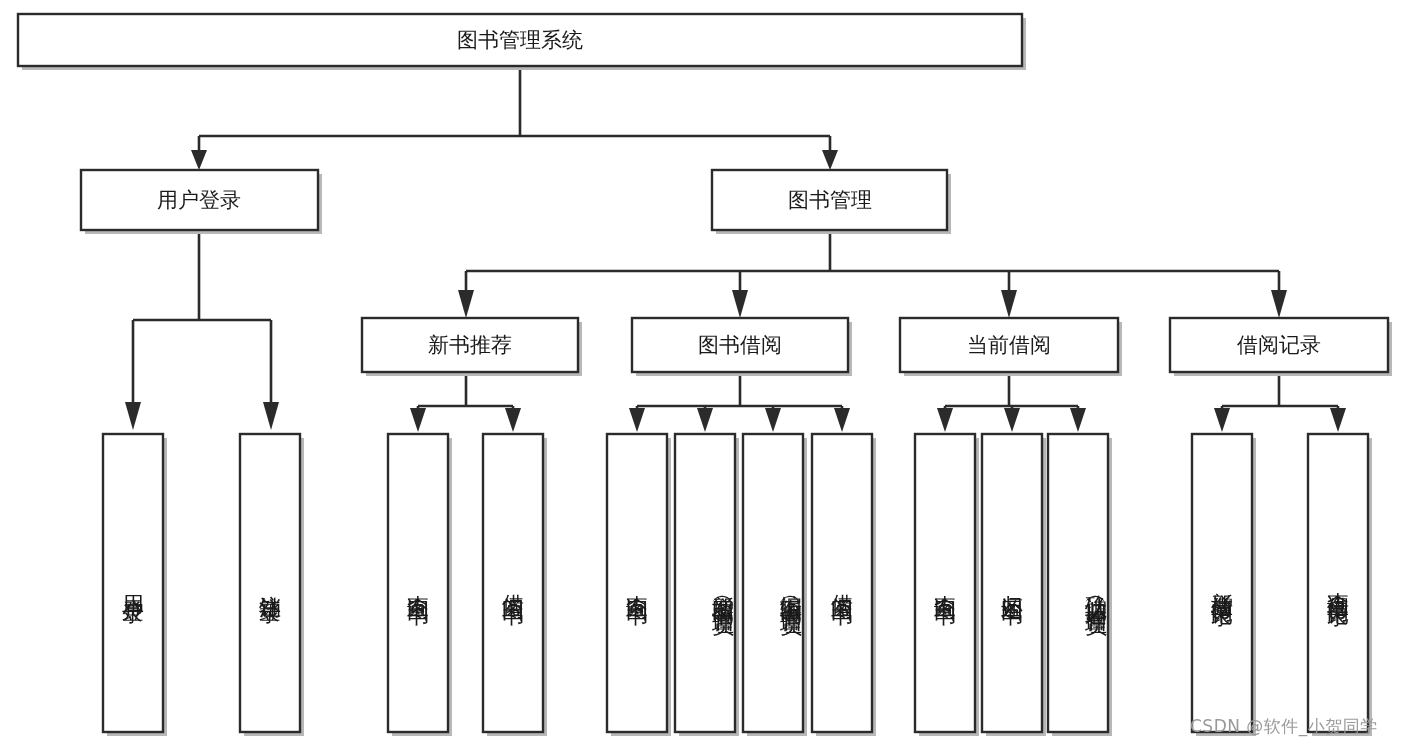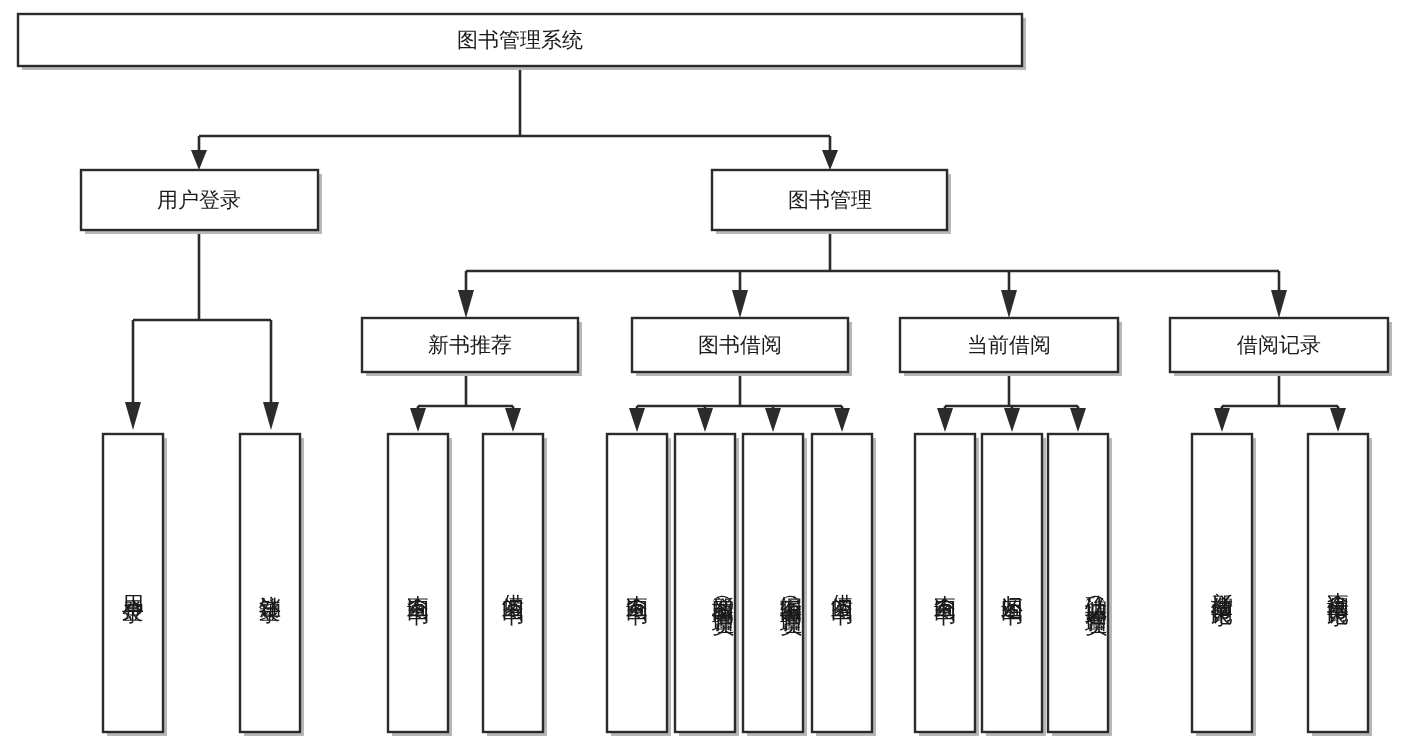--- a/index.html
+++ b/index.html
@@ -255,14 +255,15 @@
   <div class="leaf-label" style="left:743px; top:434px; width:60px; height:298px; align-items:flex-start; padding-top:14px; box-sizing:border-box;">编辑图书（管理员）</div>
   <div class="leaf-label" style="left:812px; top:434px; width:60px; height:298px;">借阅图书</div>
 
   <div class="leaf-label" style="left:915px; top:434px; width:60px; height:298px;">查询图书</div>
   <div class="leaf-label" style="left:982px; top:434px; width:60px; height:298px;">归还图书</div>
   <div class="leaf-label" style="left:1048px; top:434px; width:60px; height:298px; align-items:flex-start; padding-top:14px; box-sizing:border-box;">确认归还（管理员）</div>
 
   <div class="leaf-label" style="left:1192px; top:434px; width:60px; height:298px;">新增借阅记录</div>
   <div class="leaf-label" style="left:1308px; top:434px; width:60px; height:298px;">查询借阅记录</div>
 
+  <div class="watermark" style="left:1190px; top:715px;">CSDN @软件_小贺同学</div>
 
 </div>
 
 </body></html>

